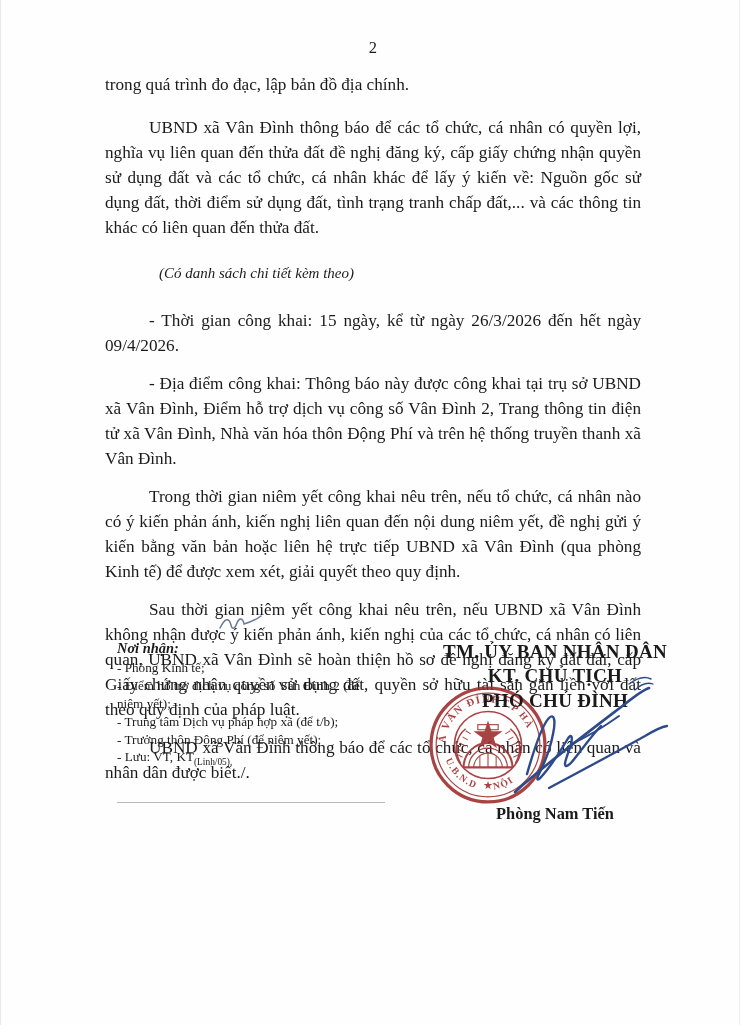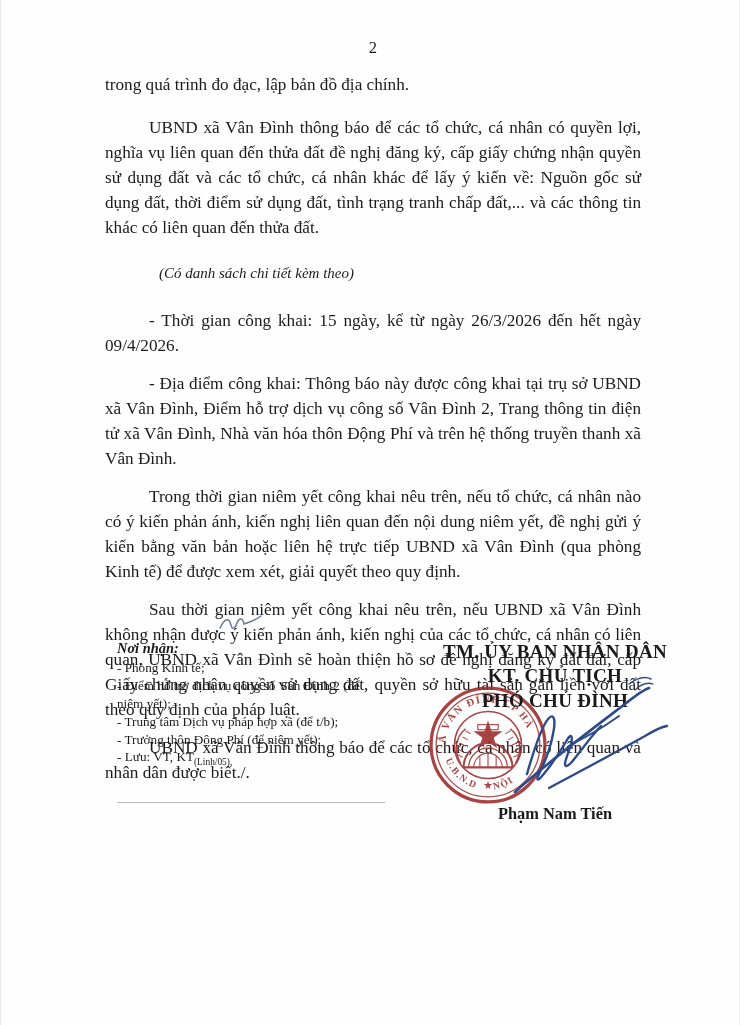--- a/index.html
+++ b/index.html
@@ -273,17 +273,17 @@
         <path d="M18 104 C26 76, 34 54, 40 48 C45 43, 47 50, 44 64 C41 80, 34 96, 30 104
                  C27 110, 28 112, 33 106 C42 96, 52 80, 58 70 C62 63, 64 66, 62 74
                  C60 82, 56 90, 56 94 C56 98, 60 96, 66 88 C74 78, 84 64, 92 56" stroke-width="2.4"></path>
         <path d="M62 74 C76 68, 96 56, 110 46" stroke-width="2"></path>
         <path d="M40 118 C66 104, 104 84, 136 66 C146 60, 152 57, 158 56" stroke-width="2.3"></path>
         <path d="M120 14 C128 8, 136 6, 142 9" stroke-width="1.5"></path>
         <path d="M126 20 C132 14, 138 12, 144 14" stroke-width="1.3"></path>
       </g>
     </svg>
 
-    <div class="signer">Phạm Nam Tiến</div>
+    <div class="signer">Phòng Nam Tiến</div>
 
   </div>
 
 </div>
 
 </body></html>

